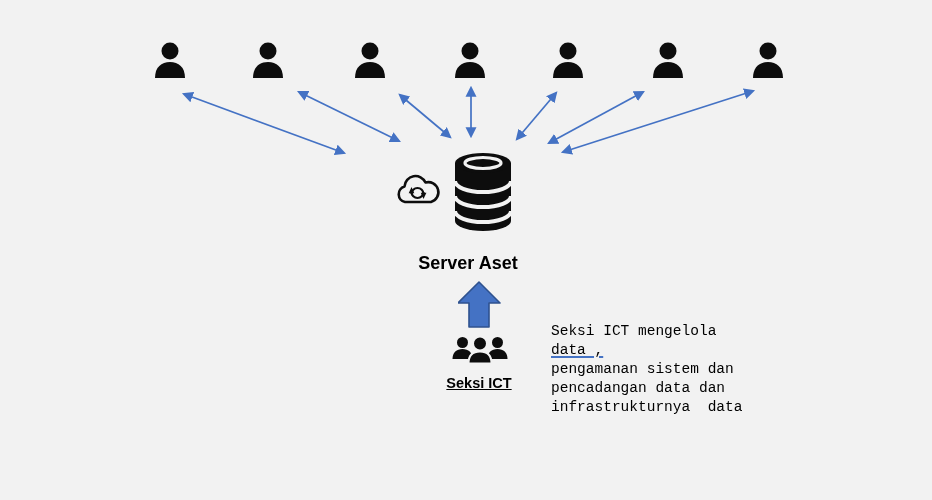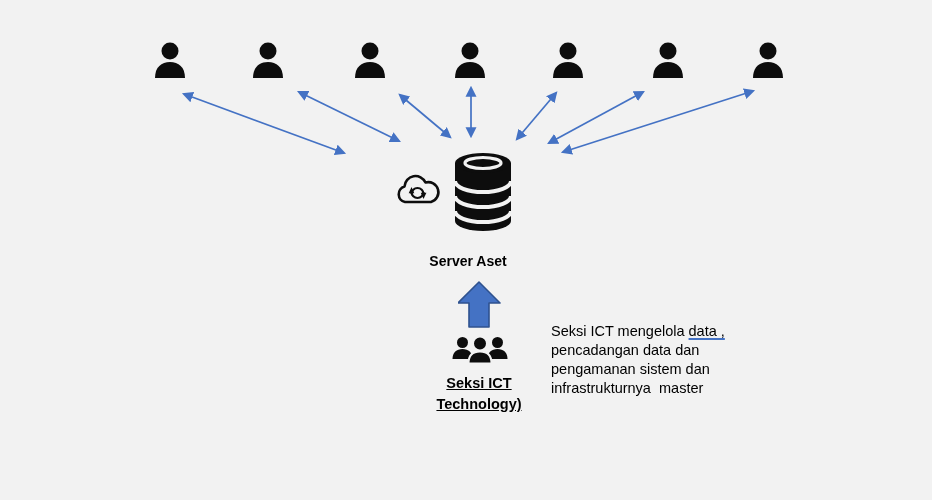--- a/index.html
+++ b/index.html
@@ -9,31 +9,31 @@
     background:#f2f2f2;
     font-family:"Liberation Sans", sans-serif;
     color:#000;
     overflow:hidden;
   }
   .abs{position:absolute;}
   .overlay{position:absolute;left:0;top:0;pointer-events:none;}
   .ink{fill:#0d0d0d;}
   .server-label{
     position:absolute;left:388px;top:253px;width:160px;
-    text-align:center;font-weight:bold;font-size:14px;
+    text-align:center;font-weight:bold;font-size:18px;
   }
   .team-label{
     position:absolute;left:399px;top:373px;width:160px;
     text-align:center;font-weight:bold;font-size:14.5px;line-height:21px;text-decoration:underline;
   }
   .note{
     position:absolute;left:551px;top:322px;width:200px;
     font-size:14.5px;line-height:19px;
   }
-  .note div{white-space:pre-wrap;}
+  .note div{white-space:pre-wrap;font-family:Liberation Mono, monospace;}
   .tracked{
     text-decoration:underline;
     text-decoration-color:#4472C4;
     text-decoration-thickness:1.5px;
     text-underline-offset:2px;
   }
   .hidden-defs{position:absolute;width:0;height:0;overflow:hidden;}
 </style>
 </head>
 <body>
@@ -124,23 +124,22 @@
 
   <svg class="abs" style="left:458px;top:281px" width="43" height="47" viewBox="0 0 43 47">
       <use href="#sym-uparrow"></use>
     </svg>
 
   <svg class="abs" style="left:452px;top:333px" width="56" height="36" viewBox="0 0 56 36">
       <use href="#sym-team"></use>
     </svg>
   <div class="team-label">
     <div>Seksi ICT</div>
-    <div>Technology)</div>
   </div>
 
   <div class="note">
     <div><span>Seksi ICT mengelola </span><span class="tracked">data ,</span></div>
+    <div>pengamanan sistem dan</div>
     <div>pencadangan data dan</div>
-    <div>pengamanan sistem dan</div>
-    <div>infrastrukturnya  master</div>
+    <div>infrastrukturnya  data</div>
   </div>
 
 </div>
 
 </body></html>

